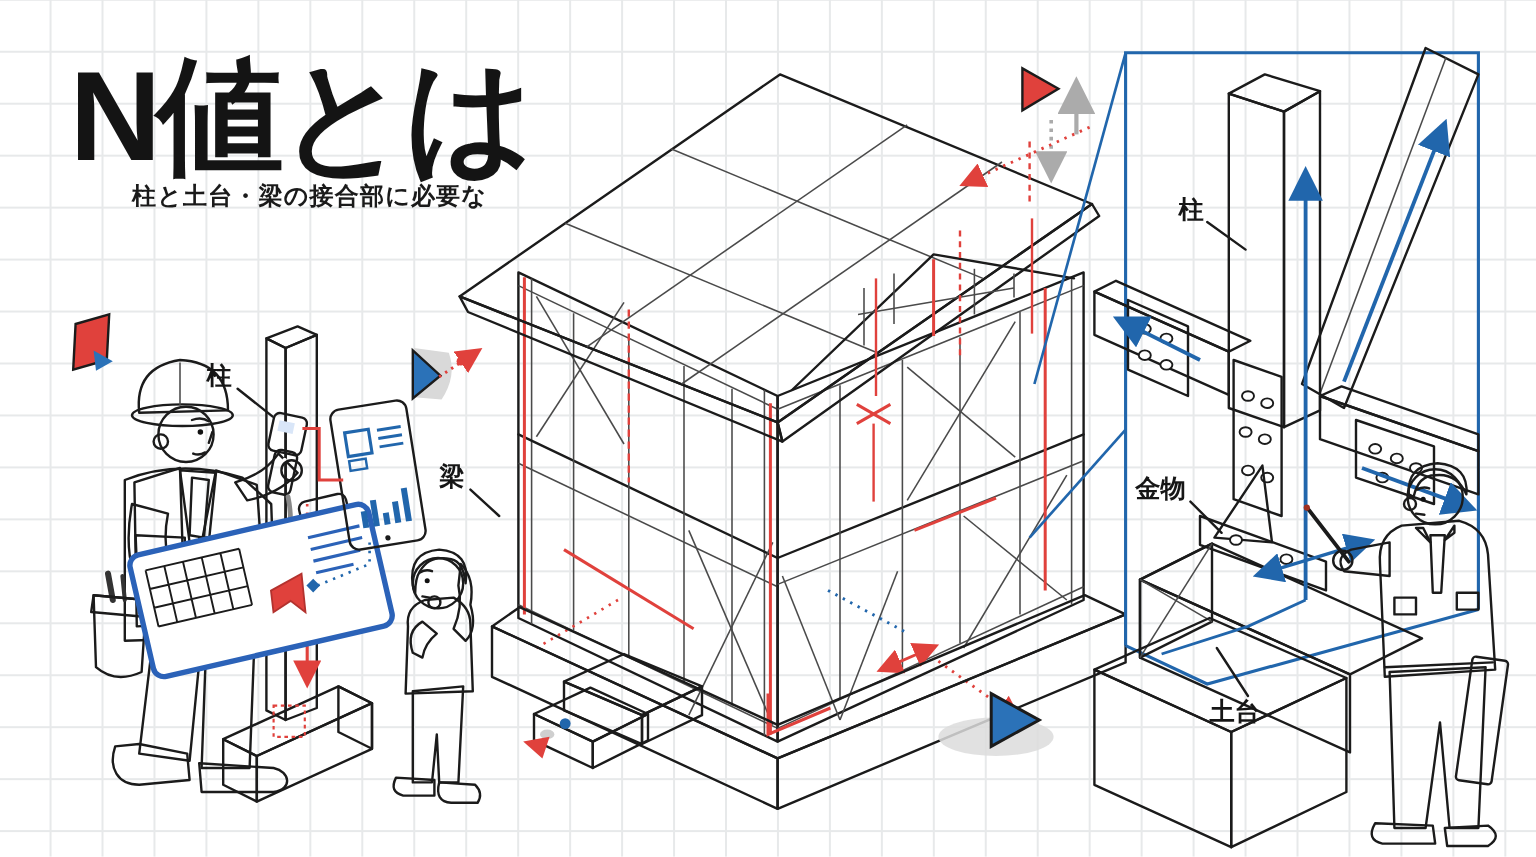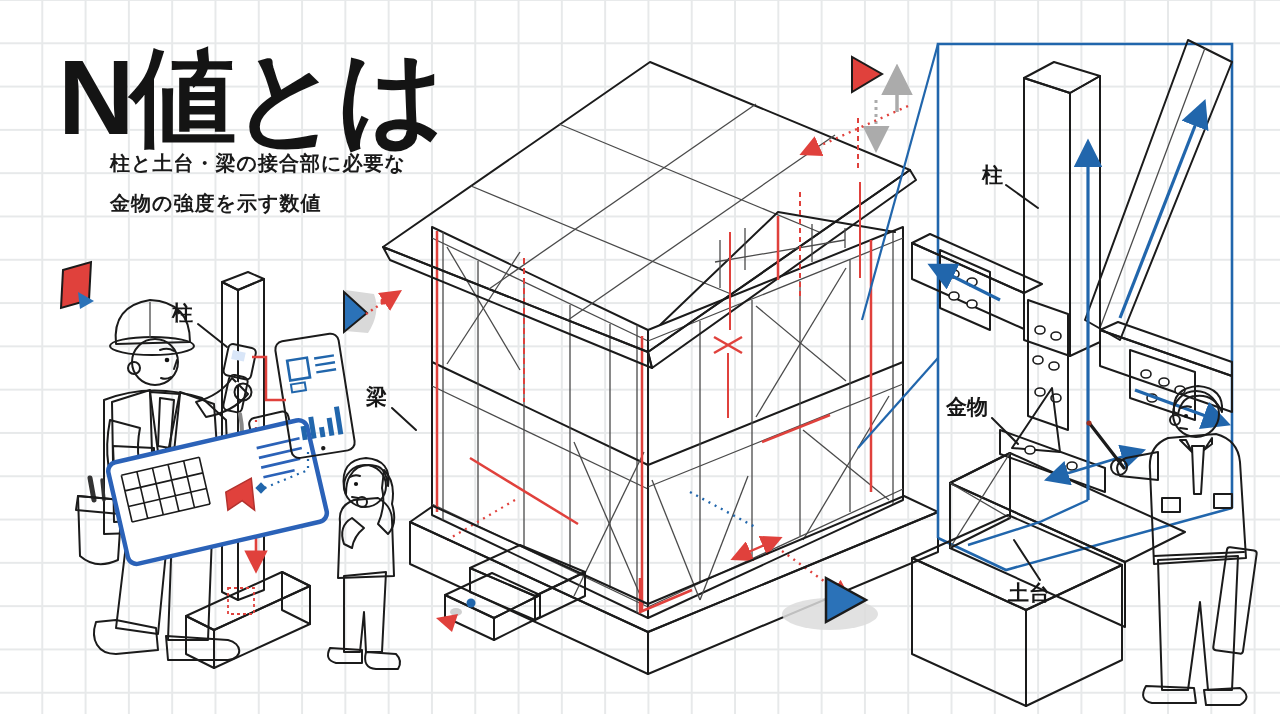--- a/index.html
+++ b/index.html
@@ -403,15 +403,14 @@
 
   <text class="lbl" x="172" y="320">柱</text>
   <text class="lbl" x="366" y="404">梁</text>
   <text class="lbl" x="982" y="182">柱</text>
   <text class="lbl" x="946" y="414">金物</text>
   <text class="lbl" x="1008" y="600">土台</text>
 </svg>
 
 <div class="title">N値とは</div>
 <div class="sub sub1">柱と土台・梁の接合部に必要な</div>
-<div class="sub sub2">金物の強度を示す数値</div>
 
 </div>
 
 </body></html>

